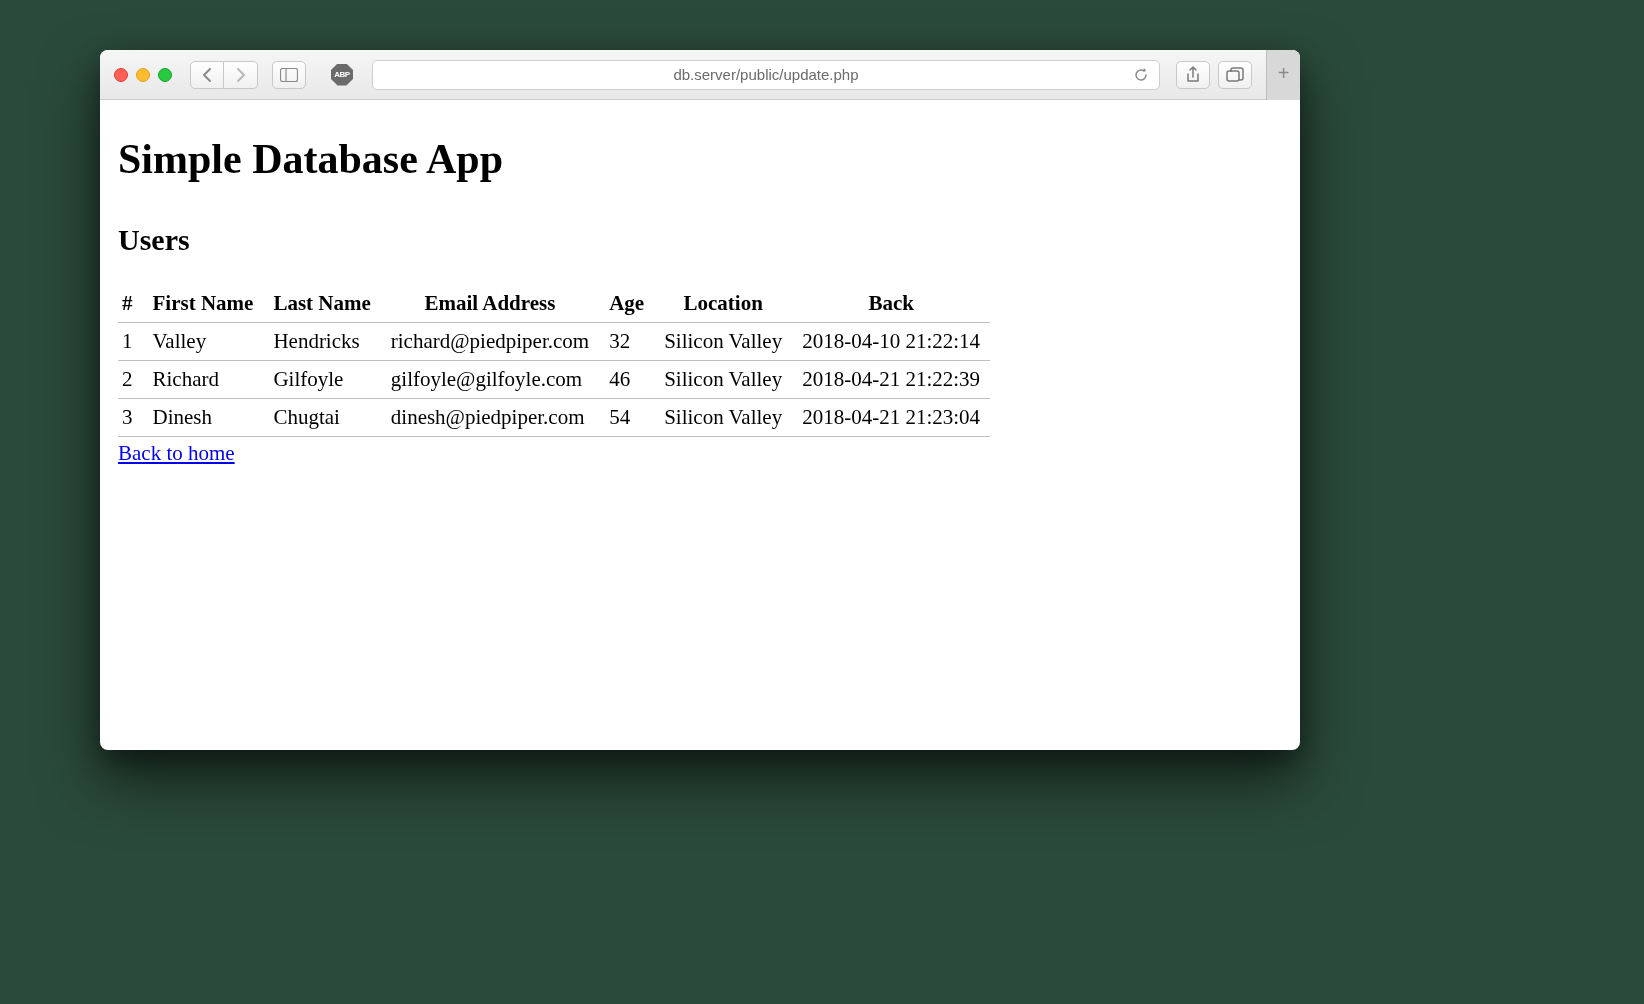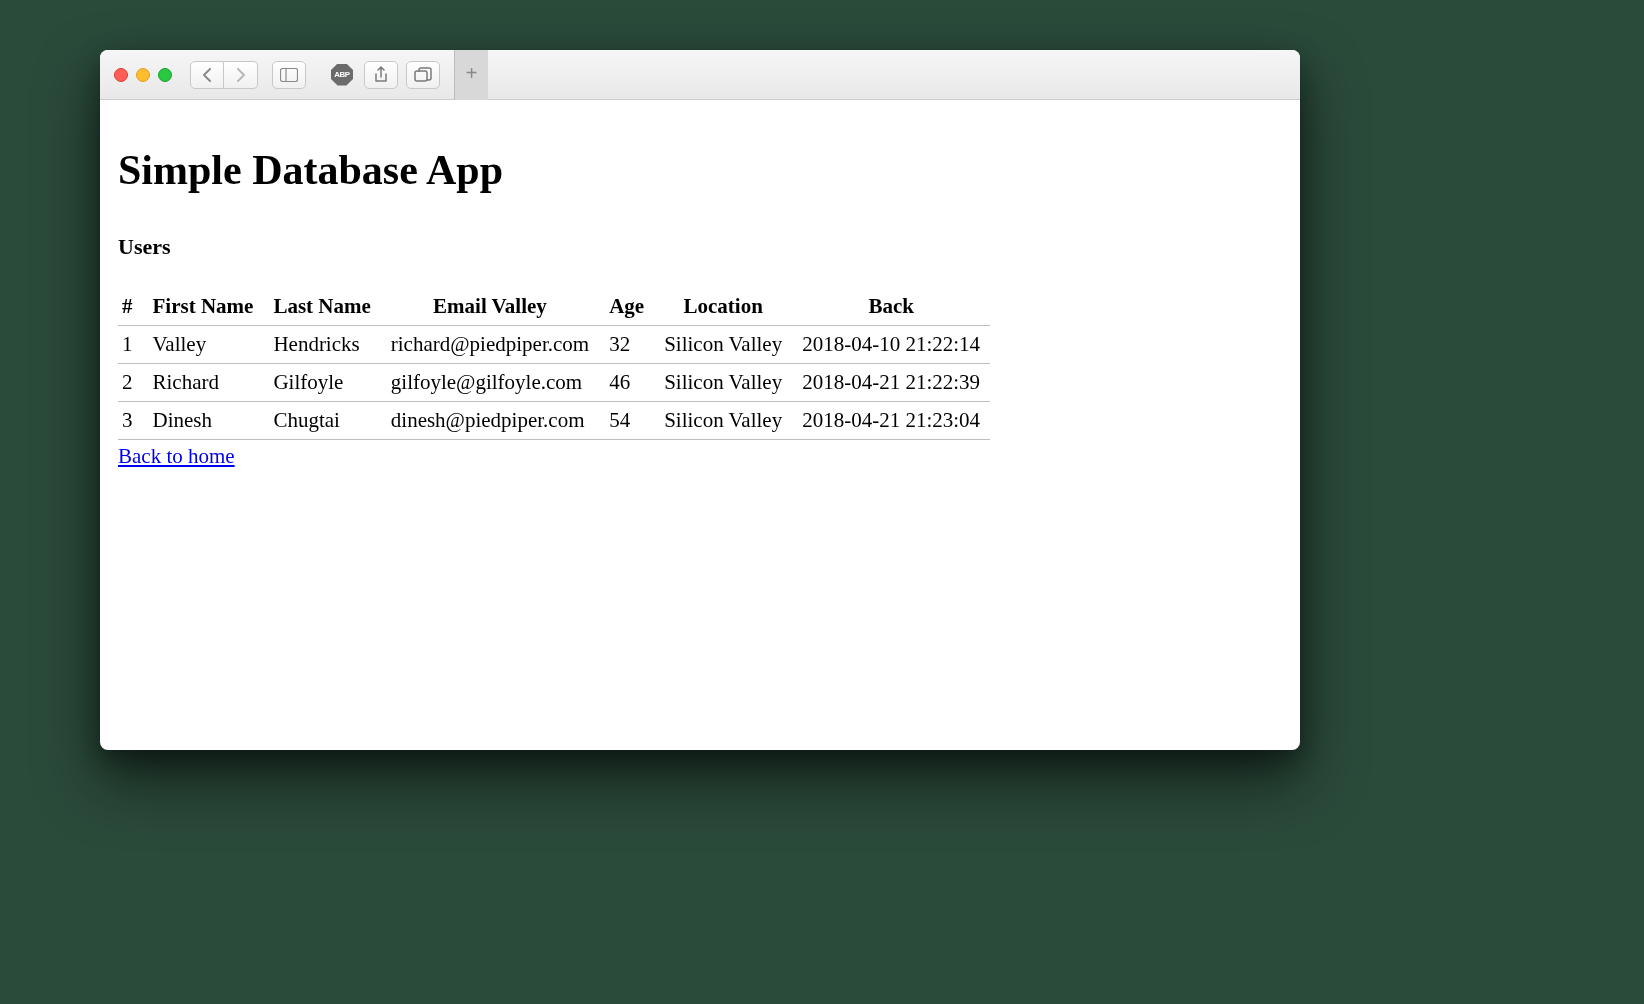--- a/index.html
+++ b/index.html
@@ -93,32 +93,32 @@
       background: #d8d8d8;
       border-left: 1px solid #bcbcbc;
       display:flex; align-items:center; justify-content:center;
       color: #888;
       font-size: 20px;
       margin: -14px -14px -14px 6px;
       padding-bottom: 2px;
     }
     .content {
       flex: 1;
-      padding: 32px 18px;
+      padding: 21px 18px;
       overflow: auto;
       font-family: "Times New Roman", Times, serif;
       color: #000;
     }
     .content h1 {
       font-size: 42px;
       font-weight: bold;
       margin: 14px 0 22px 0;
     }
     .content h2 {
-      font-size: 22px;
+      font-size: 30px;
       font-weight: bold;
       margin: 40px 0 28px 0;
     }
     table {
       border-collapse: collapse;
       font-size: 21px;
     }
     th, td {
       padding: 6px 10px;
       text-align: left;
@@ -163,20 +163,29 @@
       <svg width="18" height="14" viewBox="0 0 18 14">
         <rect x="0.5" y="0.5" width="17" height="13" rx="2" fill="none" stroke="#8a8a8a" stroke-width="1.2"></rect>
         <line x1="6" y1="0.5" x2="6" y2="13.5" stroke="#8a8a8a" stroke-width="1.2"></line>
       </svg>
     </div>
 
     <div class="abp" style="margin-left:14px;">
       <div class="abp-badge">ABP</div>
     </div>
 
+    <div class="urlbar">
+      <span>db.server/public/update.php</span>
+      <span class="reload">
+        <svg width="16" height="16" viewBox="0 0 16 16">
+          <path d="M13 8a5 5 0 1 1-2-4" fill="none" stroke="#8a8a8a" stroke-width="1.5" stroke-linecap="round"></path>
+          <path d="M11 1 L13.2 4 L10 4.5 Z" fill="#8a8a8a"></path>
+        </svg>
+      </span>
+    </div>
 
     <div class="btn">
       <svg width="16" height="18" viewBox="0 0 16 18">
         <path d="M8 11 V1 M5 4 L8 1 L11 4" fill="none" stroke="#7a7a7a" stroke-width="1.5" stroke-linecap="round" stroke-linejoin="round"></path>
         <path d="M3 8 v7 h10 v-7" fill="none" stroke="#7a7a7a" stroke-width="1.5" stroke-linecap="round" stroke-linejoin="round"></path>
       </svg>
     </div>
 
     <div class="btn">
       <svg width="18" height="16" viewBox="0 0 18 16">
@@ -193,21 +202,21 @@
   <div class="content">
     <h1>Simple Database App</h1>
     <h2>Users</h2>
 
     <table>
       <thead>
         <tr>
           <th>#</th>
           <th>First Name</th>
           <th>Last Name</th>
-          <th>Email Valley</th>
+          <th>Email Address</th>
           <th>Age</th>
           <th>Location</th>
           <th>Back</th>
         </tr>
       </thead>
       <tbody>
         <tr>
           <td>1</td>
           <td>Valley</td>
           <td>Hendricks</td>

